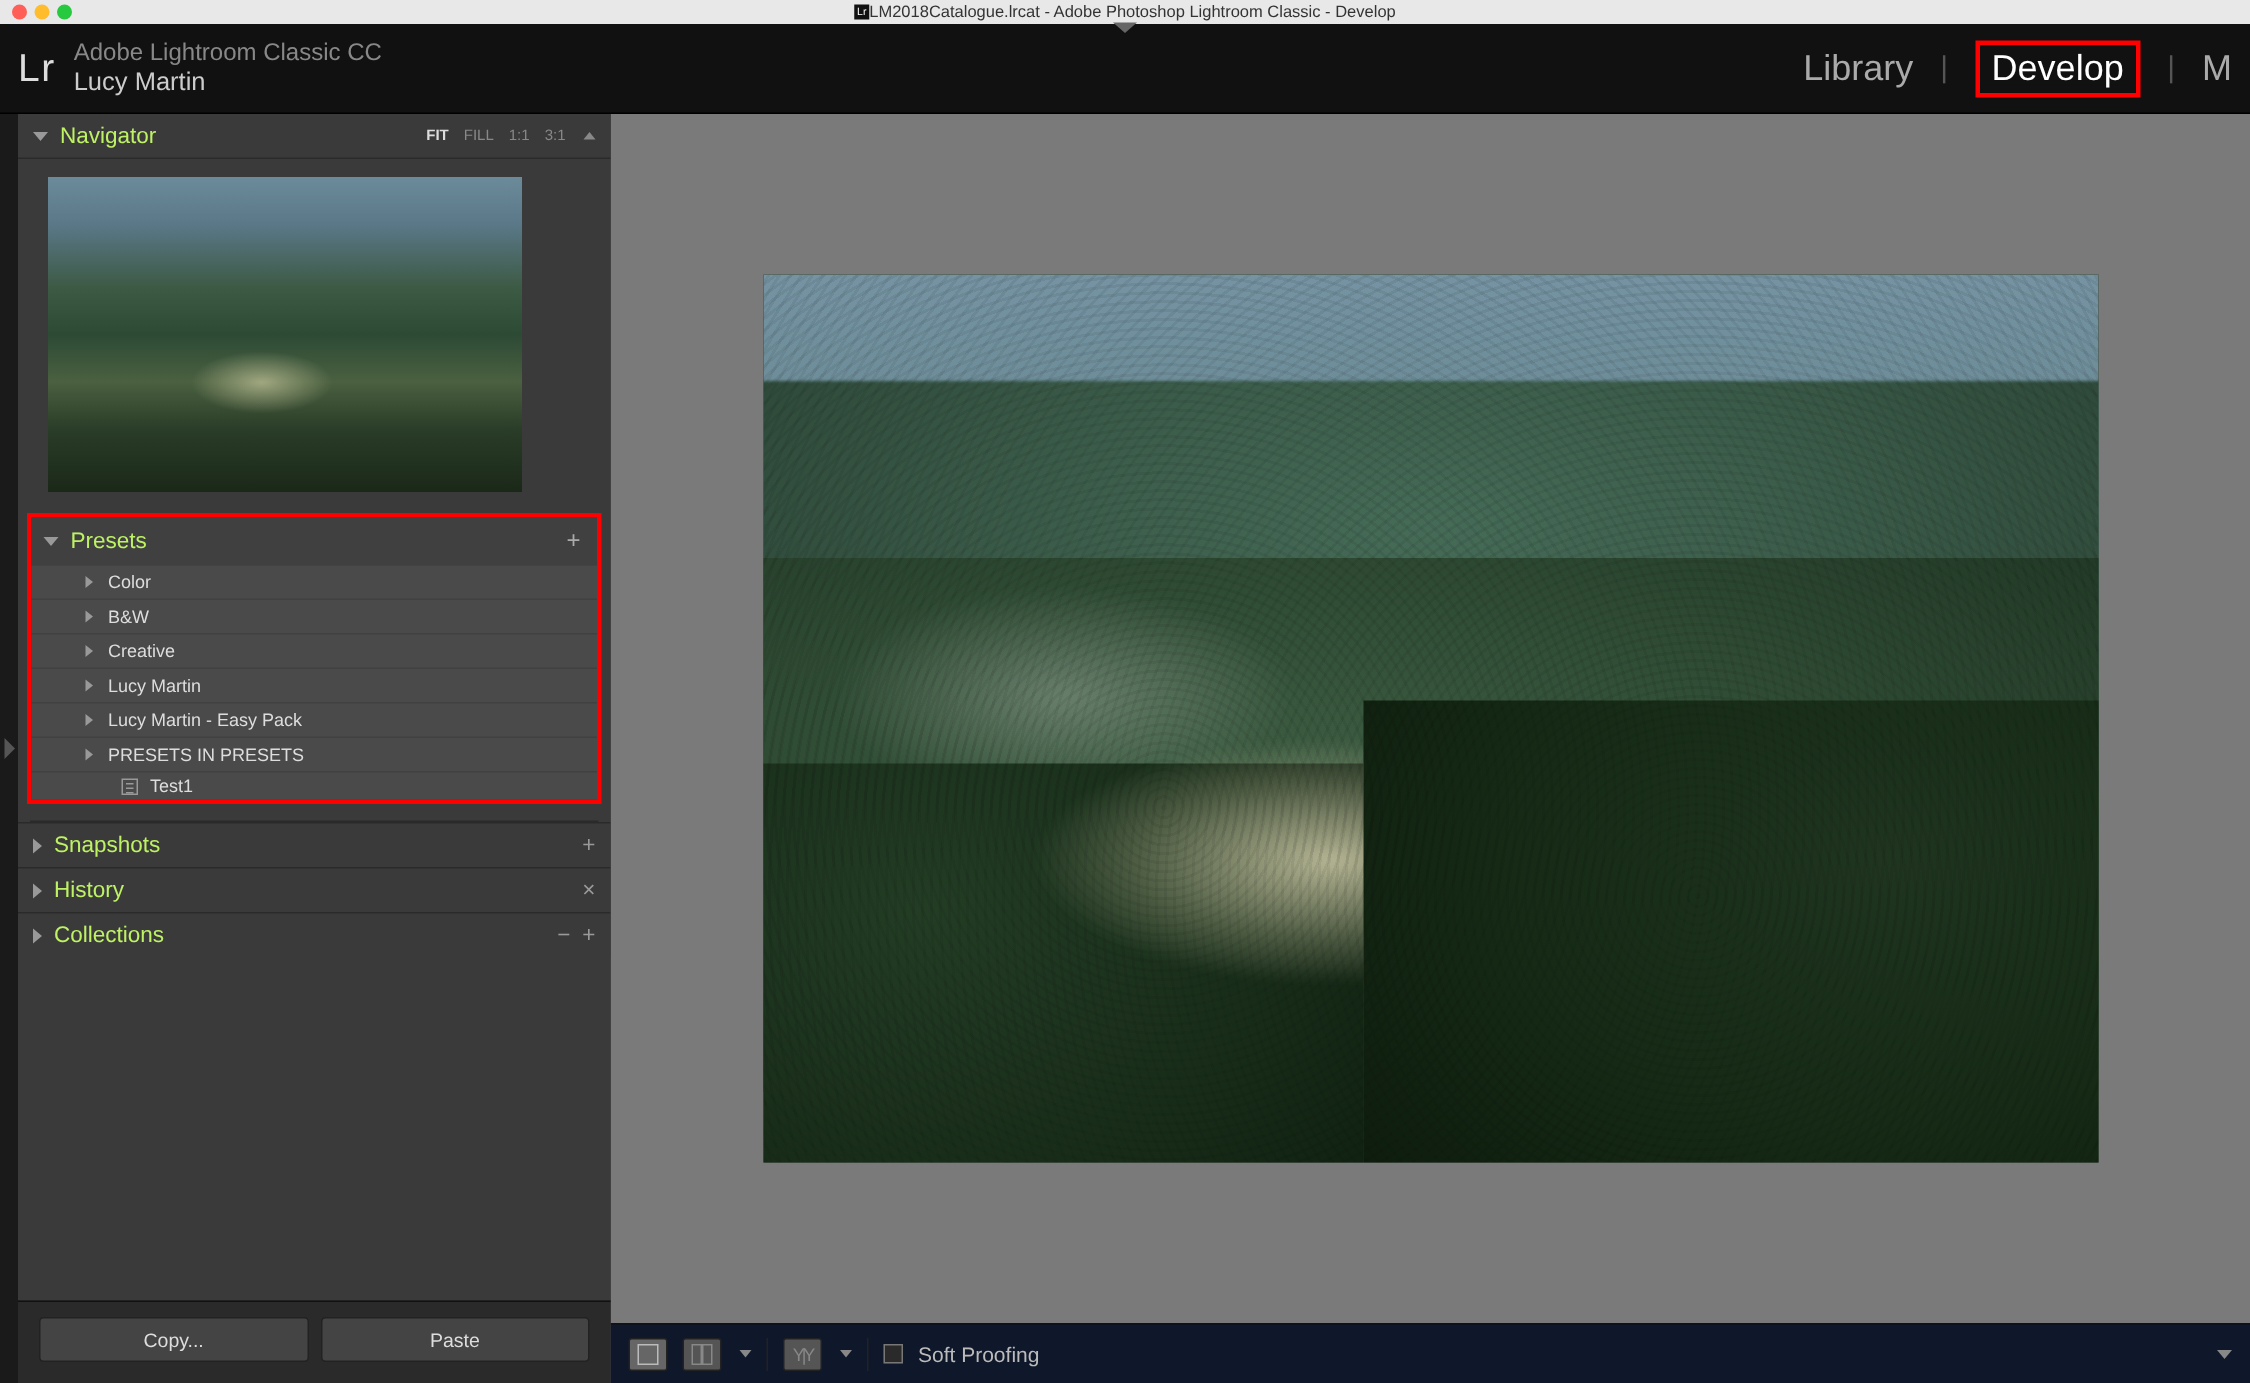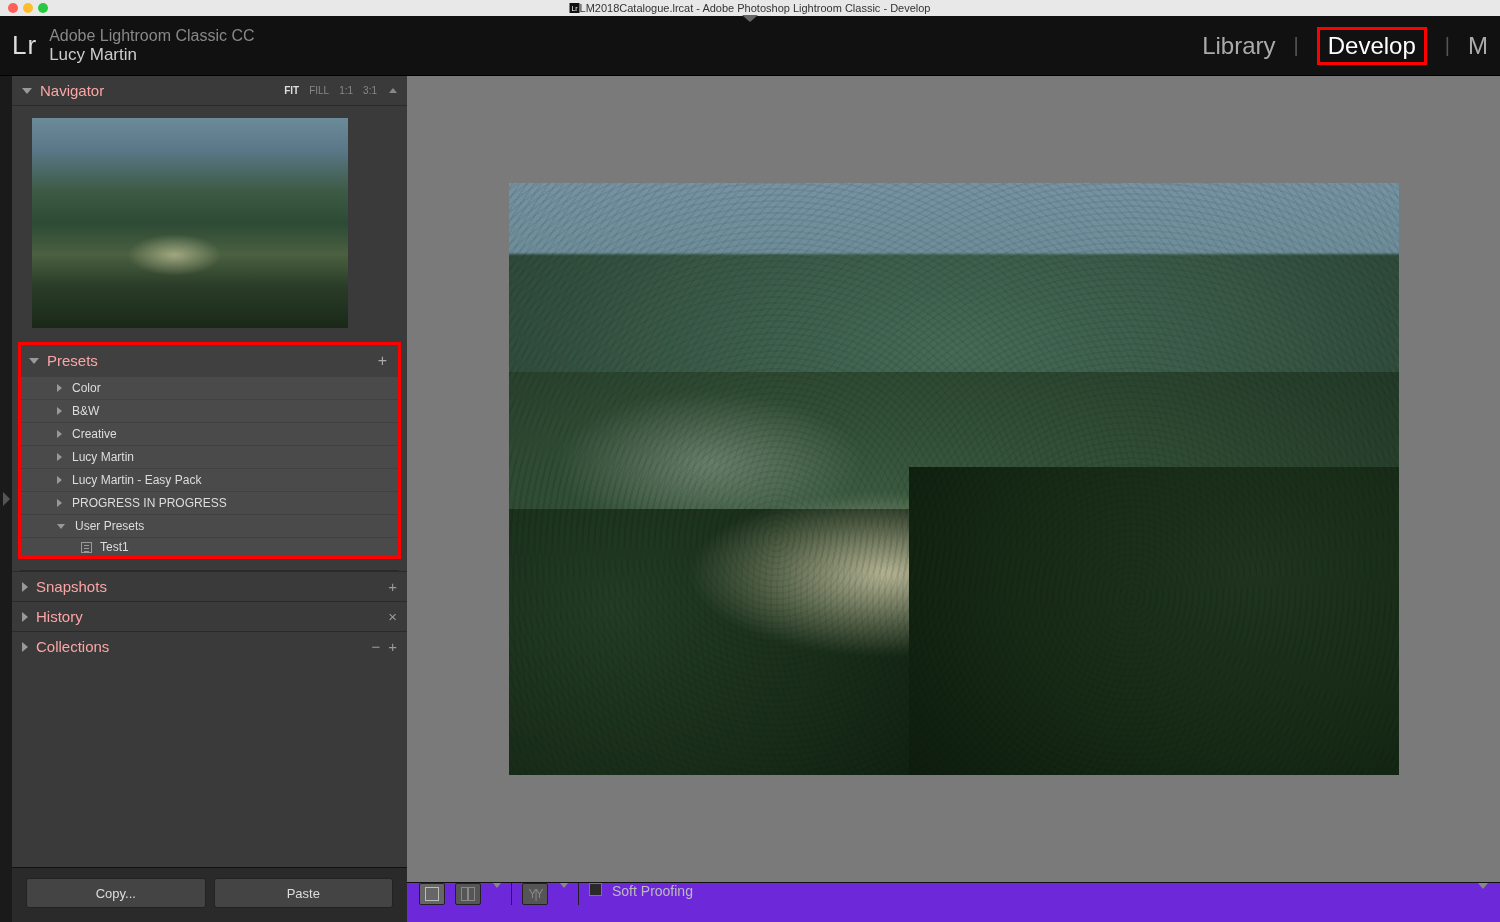--- a/index.html
+++ b/index.html
@@ -34,21 +34,21 @@
 
 .leftbar { width: 12px; background: #1a1a1a; display: flex; align-items: center; justify-content: center; }
 .leftbar-tri { width: 0; height: 0; border-top: 7px solid transparent; border-bottom: 7px solid transparent; border-left: 7px solid #555; }
 
 
 .left-panel { width: 395px; background: #3a3a3a; display: flex; flex-direction: column; position: relative; }
 .panels-scroll { flex: 1; overflow: hidden; }
 
 .panel-header { display: flex; align-items: center; justify-content: space-between; padding: 6px 10px 6px 10px; background: #3a3a3a; border-bottom: 1px solid #2a2a2a; }
 .panel-header-left { display: flex; align-items: center; gap: 8px; }
-.panel-title { font-size: 15px; color: #fca5a5; }
+.panel-title { font-size: 15px; color: #bef264; }
 .tri-down { display: inline-block; width: 0; height: 0; border-left: 5px solid transparent; border-right: 5px solid transparent; border-top: 6px solid #999; }
 .tri-right { display: inline-block; width: 0; height: 0; border-top: 5px solid transparent; border-bottom: 5px solid transparent; border-left: 6px solid #999; }
 .tri-down-s { display: inline-block; width: 0; height: 0; border-left: 4px solid transparent; border-right: 4px solid transparent; border-top: 5px solid #999; }
 .tri-right-s { display: inline-block; width: 0; height: 0; border-top: 4px solid transparent; border-bottom: 4px solid transparent; border-left: 5px solid #999; }
 .panel-controls { display: flex; gap: 10px; font-size: 10px; color: #888; align-items: center; }
 .panel-controls .active { color: #ddd; font-weight: 600; }
 .zoom-tri { width: 0; height: 0; border-left: 4px solid transparent; border-right: 4px solid transparent; border-bottom: 5px solid #888; margin-left: 2px; }
 
 .nav-thumb-wrap { padding: 12px 20px 14px 20px; }
 .nav-thumb { width: 316px; height: 210px; background: linear-gradient(180deg, #6b8a9a 0%, #5a7888 15%, #3d5a45 35%, #2d4a35 50%, #4a6040 65%, #2a3d28 80%, #1a2818 100%); position: relative; overflow: hidden; }
@@ -84,21 +84,21 @@
 
 .photo .sky { position:absolute; inset:0; background: linear-gradient(180deg, #7593a2 0%, #6a8a96 18%, #57767d 30%, rgba(87,118,125,0) 50%); }
 .photo .ridge1 { position:absolute; left:-5%; right:-5%; top:12%; height:55%; background: radial-gradient(ellipse at 50% 30%, #456b57 0%, #3a5a48 40%, #2f4a3a 70%, transparent 100%); filter: blur(1px); }
 .photo .ridge2 { position:absolute; left:-5%; right:-5%; top:32%; height:60%; background: radial-gradient(ellipse at 40% 40%, #3d5d42 0%, #2e4a33 45%, #223a27 80%, transparent 100%); }
 .photo .ridge3 { position:absolute; left:45%; right:-10%; top:48%; height:60%; background: radial-gradient(ellipse at 60% 30%, #1f351f 0%, #162a16 50%, #0e1d0e 90%); }
 .photo .ridge4 { position:absolute; left:-10%; right:55%; top:55%; height:55%; background: radial-gradient(ellipse at 40% 30%, #233c24 0%, #182d19 55%, #0f1f10 95%); }
 .photo .mist1 { position:absolute; left:20%; top:52%; width:45%; height:28%; background: radial-gradient(ellipse, rgba(235,228,190,0.75), rgba(235,228,190,0.25) 45%, transparent 70%); filter: blur(3px); }
 .photo .mist2 { position:absolute; left:5%; top:35%; width:35%; height:25%; background: radial-gradient(ellipse, rgba(200,210,200,0.35), transparent 70%); filter: blur(4px); }
 .photo .texture { position:absolute; inset:0; background: repeating-radial-gradient(circle at 30% 60%, rgba(0,0,0,0.06) 0 2px, transparent 2px 6px), repeating-radial-gradient(circle at 70% 70%, rgba(0,0,0,0.06) 0 2px, transparent 2px 6px); mix-blend-mode: multiply; }
 
-.canvas-toolbar { height: 40px; background: #6d28d9; border-top: 1px solid #111; display: flex; padding: 0 12px; gap: 10px; }
+.canvas-toolbar { height: 40px; background: #0f172a; border-top: 1px solid #111; display: flex; align-items: center; padding: 0 12px; gap: 10px; }
 .view-btn { width: 26px; height: 22px; background: #555; border: 1px solid #222; border-radius: 2px; display: flex; align-items: center; justify-content: center; cursor: pointer; }
 .view-btn.active { background: #666; }
 .view-btn .sq { width: 14px; height: 14px; border: 1px solid #bbb; }
 .view-split { display: flex; }
 .view-split .half { width: 7px; height: 14px; border: 1px solid #888; }
 .view-yy { font-size: 12px; color: #888; letter-spacing: -2px; }
 .vdiv { width: 1px; height: 22px; background: #222; }
 .tb-tri { width: 0; height: 0; border-left: 4px solid transparent; border-right: 4px solid transparent; border-top: 5px solid #888; margin-left: 2px; }
 .checkbox { width: 13px; height: 13px; border: 1px solid #777; background: #2a2a2a; display: inline-block; }
 .sp-label { font-size: 14px; color: #bbb; }
@@ -188,25 +188,21 @@
           <div class="preset-row">
               <span class="tri-right-s"></span>
               <span>Lucy Martin</span>
             </div>
           <div class="preset-row">
               <span class="tri-right-s"></span>
               <span>Lucy Martin - Easy Pack</span>
             </div>
           <div class="preset-row">
               <span class="tri-right-s"></span>
-              <span>PROGRESS IN PROGRESS</span>
-            </div>
-          <div class="preset-row">
-              <span class="tri-down-s"></span>
-              <span>User Presets</span>
+              <span>PRESETS IN PRESETS</span>
             </div>
           <div class="preset-item-row">
               <span class="preset-icon"></span>
               <span>Test1</span>
             </div>
         </div>
       </div>
 
       <div class="sub-rule"></div>
 

